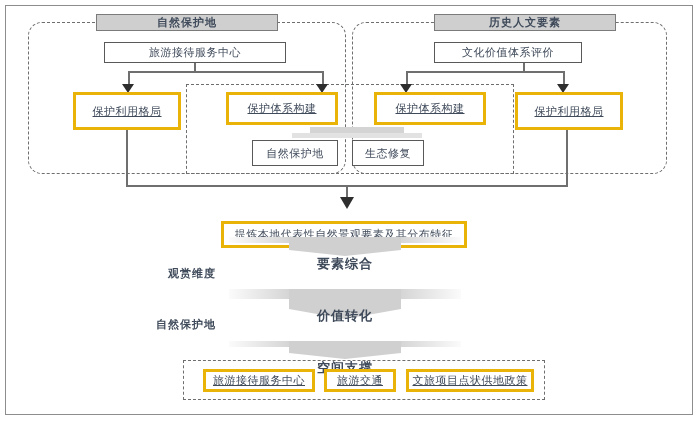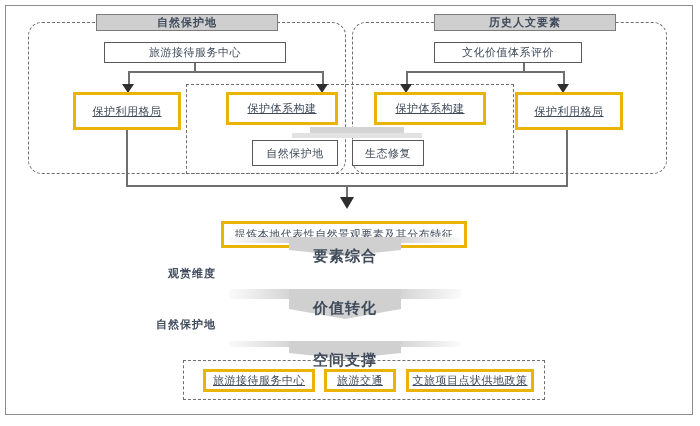--- a/index.html
+++ b/index.html
@@ -41,22 +41,22 @@
   .hline{background:#6f6f6f;height:2px;}
   .arrowdown{width:0;height:0;border-left:6px solid transparent;
              border-right:6px solid transparent;border-top:9px solid #2e2e2e;}
   .arrowdown.big{border-left-width:7px;border-right-width:7px;border-top-width:12px;}
 
   
   .ribbon{position:absolute;}
   .ribbon .cap{position:absolute;left:0;top:0;width:100%;height:100%;}
   .ribbon .txt{position:absolute;left:0;top:0;width:100%;height:100%;
                display:flex;align-items:flex-start;justify-content:center;
-               color:#3f4a5a;font-size:15px;font-weight:bold;letter-spacing:1px;
-               white-space:nowrap;padding-top:10px;box-sizing:border-box;}
+               color:#3f4a5a;font-size:13px;font-weight:bold;letter-spacing:1px;
+               white-space:nowrap;padding-top:18px;box-sizing:border-box;}
   .smallblob{position:absolute;background:#d4d4d4;}
 </style>
 </head>
 <body>
 
 <div id="stage">
 
   <div class="frame"></div>
 
   <div class="abs dash-round" style="left:28px;top:22px;width:318px;height:152px;"></div>

